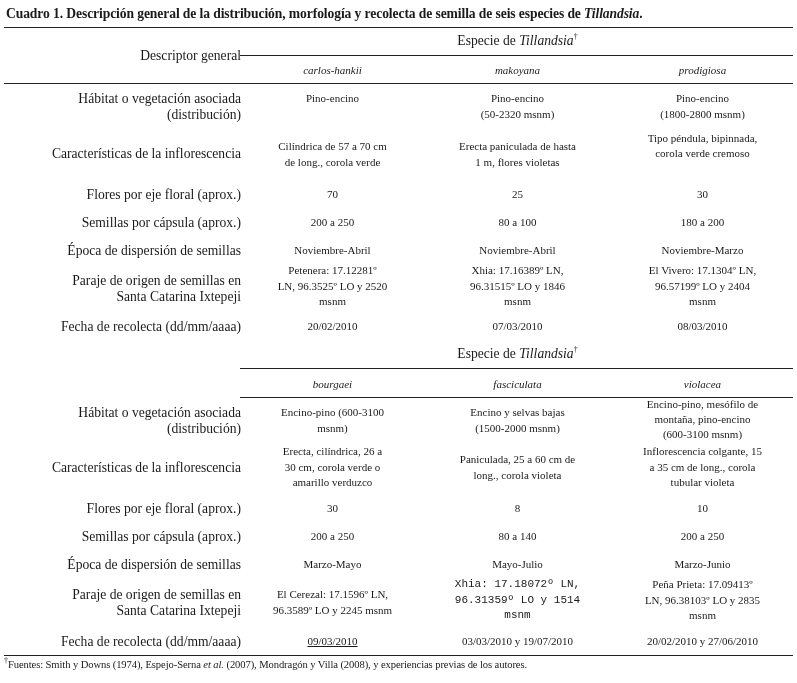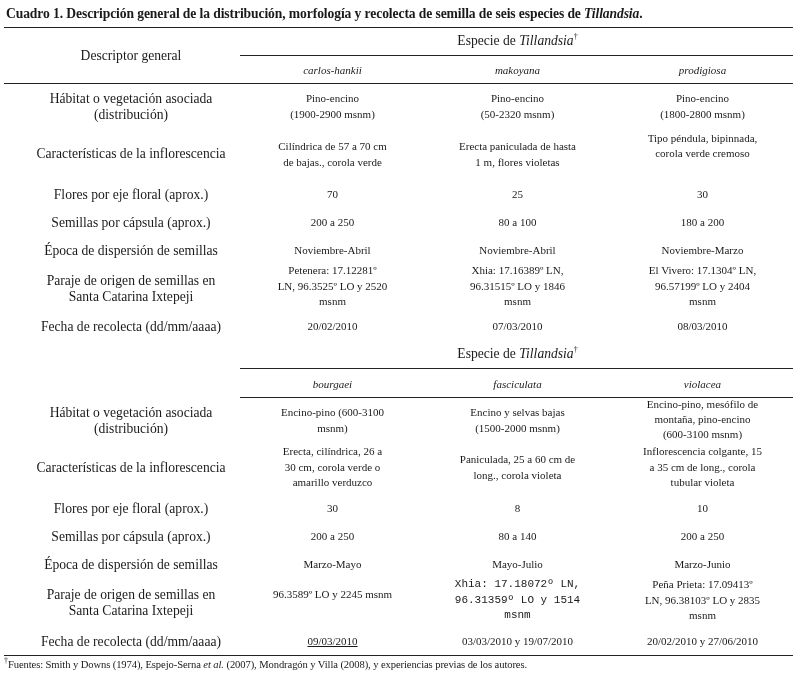--- a/index.html
+++ b/index.html
@@ -11,21 +11,21 @@
   .abs { position: absolute; }
   .title {
     left: 6px; top: 6px; font-size: 13.6px; font-weight: bold; white-space: nowrap; letter-spacing: -0.1px;
   }
   .title i { font-weight: bold; }
   .rule { position: absolute; height: 0; border-top: 1.3px solid #222; }
   .cell {
     position: absolute; font-size: 11px; line-height: 15.5px; text-align: center;
   }
   .lbl {
-    position: absolute; left: 21px; font-size: 13.6px; line-height: 15.5px; text-align: center; width: 220px;
+    position: absolute; left: 21px; font-size: 13.6px; line-height: 15.5px; text-align: right; width: 220px;
   }
   .sp { font-style: italic; }
   .col1 { left: 240px; width: 185px; }
   .col2 { left: 425px; width: 185px; }
   .col3 { left: 610px; width: 185px; }
   .hdr { left: 240px; width: 555px; text-align: center; font-size: 13.6px; }
   sup { font-size: 8px; vertical-align: super; line-height: 0; }
   .foot {
     left: 4px; top: 659px; font-size: 10.6px; white-space: nowrap; letter-spacing: -0.1px;
   }
@@ -45,35 +45,34 @@
 <div class="cell col2 sp" style="top:63px;">makoyana</div>
 <div class="cell col3 sp" style="top:63px;">prodigiosa</div>
 <div class="rule" style="left:4px; width:789px; top:83px;"></div>
 
 <div class="lbl" style="top:91px;">
     <div>Hábitat o vegetación asociada</div>
     <div>(distribución)</div>
   </div>
 <div class="cell col1" style="top:91px;">
     <div>Pino-encino</div>
-    <div>(1900-2900 msnm)</div>
   </div>
 <div class="cell col2" style="top:91px;">
     <div>Pino-encino</div>
     <div>(50-2320 msnm)</div>
   </div>
 <div class="cell col3" style="top:91px;">
     <div>Pino-encino</div>
     <div>(1800-2800 msnm)</div>
   </div>
 
 <div class="lbl" style="top:146px;">Características de la inflorescencia</div>
 <div class="cell col1" style="top:139px;">
     <div>Cilíndrica de 57 a 70 cm</div>
-    <div>de bajas., corola verde</div>
+    <div>de long., corola verde</div>
   </div>
 <div class="cell col2" style="top:139px;">
     <div>Erecta paniculada de hasta</div>
     <div>1 m, flores  violetas</div>
   </div>
 <div class="cell col3" style="top:131px; line-height:15px;">
     <div>Tipo péndula, bipinnada,</div>
     <div>corola verde cremoso</div>
   </div>
 
@@ -172,20 +171,21 @@
 <div class="lbl" style="top:557px;">Época de dispersión de semillas</div>
 <div class="cell col1" style="top:557px;">Marzo-Mayo</div>
 <div class="cell col2" style="top:557px;">Mayo-Julio</div>
 <div class="cell col3" style="top:557px;">Marzo-Junio</div>
 
 <div class="lbl" style="top:587px;">
     <div>Paraje de origen de semillas en</div>
     <div>Santa Catarina Ixtepeji</div>
   </div>
 <div class="cell col1" style="top:587px;">
+    <div>El Cerezal: 17.1596º LN,</div>
     <div>96.3589º LO y 2245 msnm</div>
   </div>
 <div class="cell col2" style="top:577px;font-family:Liberation Mono, monospace;">
     <div>Xhia: 17.18072º LN,</div>
     <div>96.31359º LO y 1514</div>
     <div>msnm</div>
   </div>
 <div class="cell col3" style="top:577px;">
     <div>Peña Prieta: 17.09413º</div>
     <div>LN, 96.38103º LO y 2835</div>

